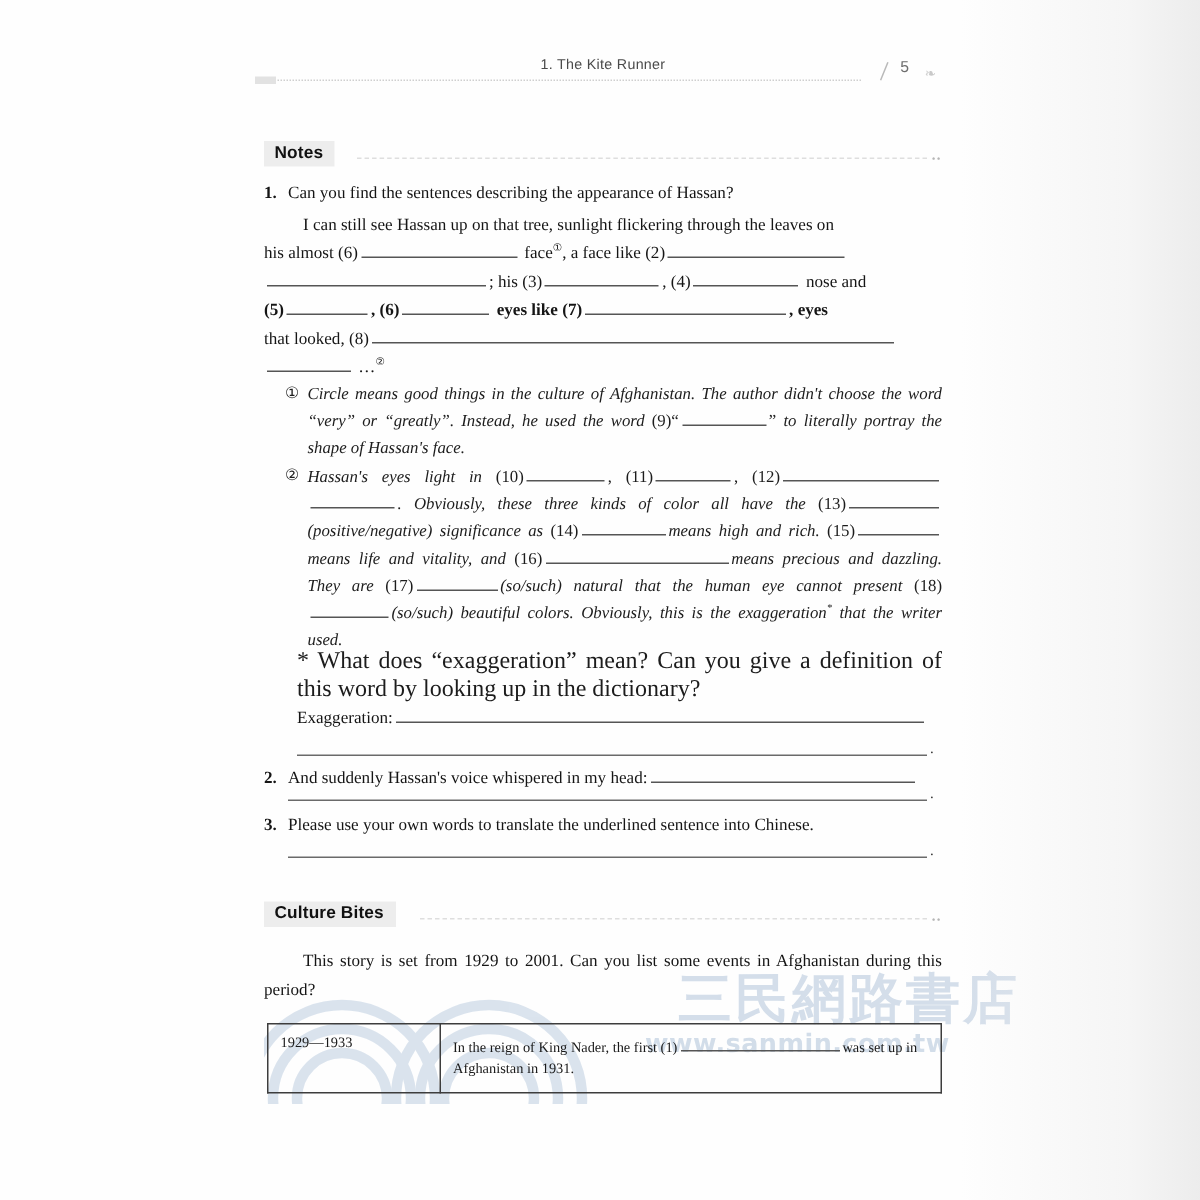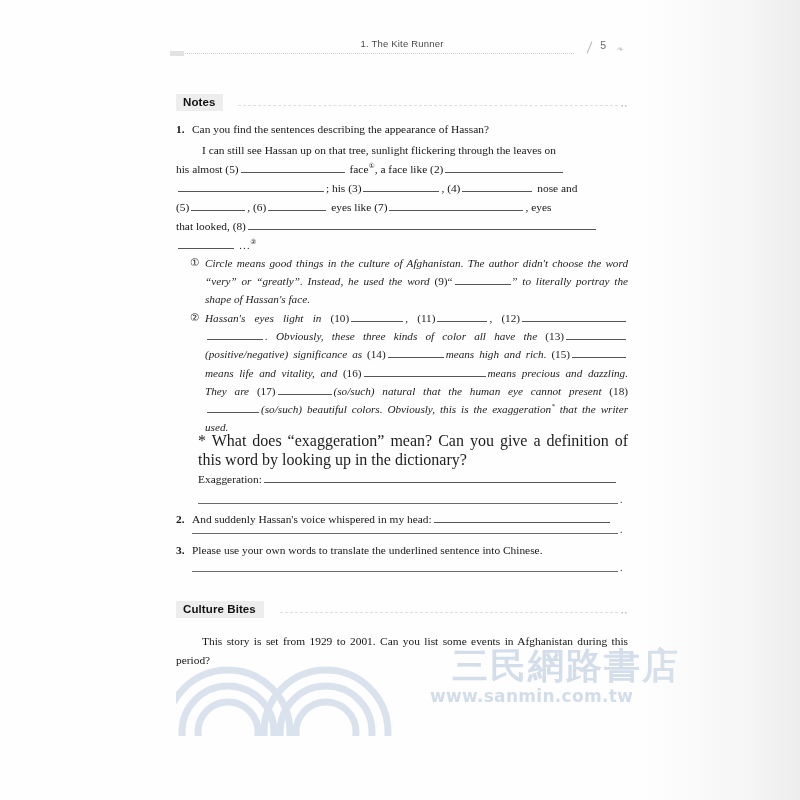--- a/index.html
+++ b/index.html
@@ -262,30 +262,30 @@
   </div>
 
   <div class="blk" style="top:120px;">
     <span class="qnum">1.</span>
     <div class="qbody">Can you find the sentences describing the appearance of Hassan?</div>
   </div>
 
   <div class="blk" style="top:141px; text-indent:26px;">I can still see Hassan up on that tree, sunlight flickering through the leaves on</div>
 
   <div class="blk" style="top:160px;">
-    <span>his almost (5)</span><span class="bl" style="width:104px;"></span>
+    <span>his almost (6)</span><span class="bl" style="width:104px;"></span>
     <span>face</span><sup class="cnum">①</sup><span>, a face like (2)</span><span class="bl" style="width:118px;"></span>
   </div>
 
   <div class="blk" style="top:179px;">
     <span class="bl" style="width:146px;"></span><span>; his (3)</span><span class="bl" style="width:76px;"></span><span>, (4)</span><span class="bl" style="width:70px;"></span>
     <span>nose and</span>
   </div>
 
-  <div class="blk" style="top:198px;">
+  <div class="blk" style="top:198px;font-weight:bold;">
     <span>(5)</span><span class="bl" style="width:54px;"></span><span>, (6)</span><span class="bl" style="width:58px;"></span>
     <span>eyes like (7)</span><span class="bl" style="width:134px;"></span><span>, eyes</span>
   </div>
 
   <div class="blk" style="top:217px;">
     <span>that looked, (8)</span><span class="bl" style="width:348px;"></span>
   </div>
 
   <div class="blk" style="top:236px;">
     <span class="bl" style="width:56px;"></span>
@@ -353,15 +353,23 @@
         <circle cx="52" cy="96" r="62"></circle>
         <circle cx="150" cy="96" r="30"></circle>
         <circle cx="150" cy="96" r="46"></circle>
         <circle cx="150" cy="96" r="62"></circle>
       </g>
     </svg>
   </div>
   <div class="wm wm-cjk">三民網路書店</div>
   <div class="wm wm-url">www.sanmin.com.tw</div>
 
+  <table class="ctable">
+    <tbody>
+      <tr>
+        <td class="yr">1929—1933</td>
+        <td><span>In the reign of King Nader, the first (1)</span><span class="bl" style="width:106px;"></span><span>was set up in Afghanistan in 1931.</span></td>
+      </tr>
+    </tbody>
+  </table>
 
   <div class="scan-tint"></div>
 </div>
 
 </body></html>

